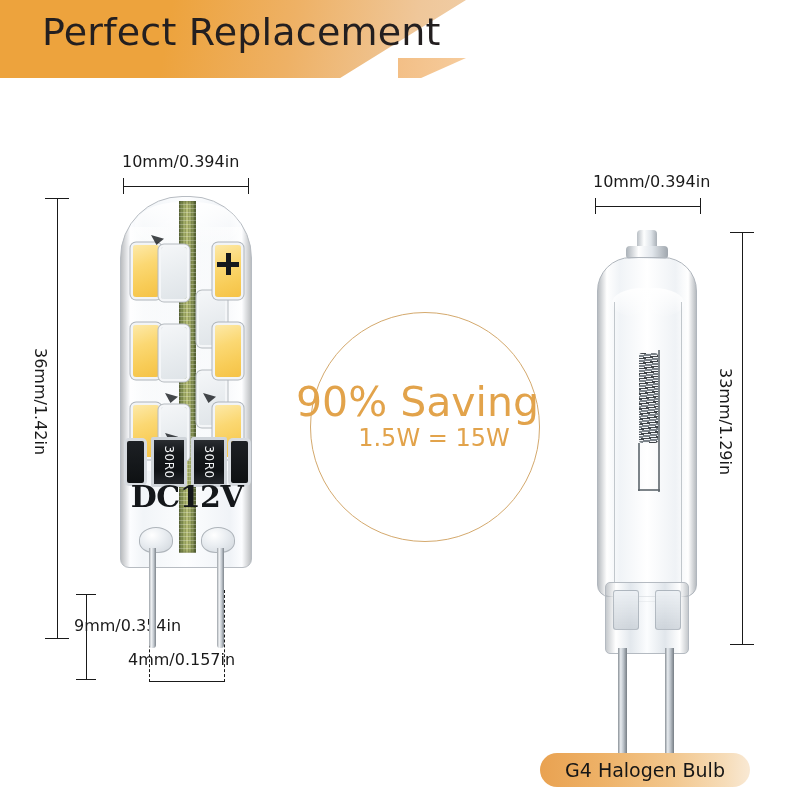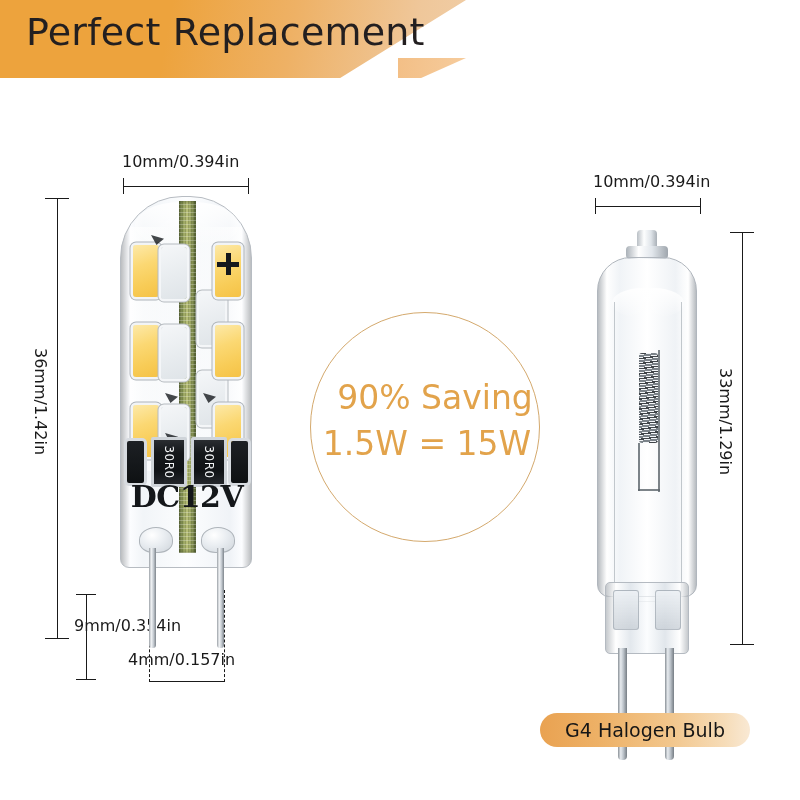--- a/index.html
+++ b/index.html
@@ -18,21 +18,21 @@
     -webkit-clip-path: polygon(0 0, 100% 0, 73% 100%, 100% 100%, 0 100%);
     clip-path: polygon(0 0, 100% 0, 73% 100%, 100% 100%, 0 100%);
   }
   .banner-tail {
     position: absolute; left: 398px; top: 58px; width: 68px; height: 20px;
     background: linear-gradient(95deg, #f3bf86 0%, #f6cc9d 100%);
     -webkit-clip-path: polygon(0 0, 100% 0, 34% 100%, 0 100%);
     clip-path: polygon(0 0, 100% 0, 34% 100%, 0 100%);
   }
   .banner-title {
-    position: absolute; left: 26px; top: 10px;
+    position: absolute; left: 42px; top: 10px;
     font-family: "DejaVu Sans", sans-serif;
     font-size: 38px; font-weight: 400; color: #231f20;
     letter-spacing: 0.2px; white-space: nowrap;
   }
 
   
   .dim-h { position: absolute; height: 1px; background: #1a1a1a; }
   .dim-v { position: absolute; width: 1px; background: #1a1a1a; }
   .tick-v { position: absolute; width: 1px; background: #1a1a1a; }
   .tick-h { position: absolute; height: 1px; background: #1a1a1a; }
@@ -211,35 +211,35 @@
   .save-circle {
     position: absolute; left: 310px; top: 312px; width: 230px; height: 230px;
     border: 1px solid #d4a96d; border-radius: 50%;
     background: #ffffff;
   }
   .save-line {
     position: absolute; width: 230px; text-align: center;
     font-family: "DejaVu Sans", sans-serif;
     color: #e2a34b; white-space: nowrap;
   }
-  .save-line.l1 { left: 320px; top: 378px; font-size: 33px; }
-  .save-line.l2 { left: 312px; top: 424px; font-size: 33px; }
+  .save-line.l1 { left: 296px; top: 378px; font-size: 41px; }
+  .save-line.l2 { left: 319px; top: 424px; font-size: 24px; }
 
   
   .pill {
     position: absolute; height: 34px; border-radius: 17px;
     background: linear-gradient(90deg, #e9a251 0%, #eeb268 30%, #f2c68c 62%, #f6dcb8 88%, #f9e9d4 100%);
     display: flex; align-items: center; justify-content: center;
   }
   .pill span {
     font-family: "DejaVu Sans", sans-serif;
     font-size: 19px; color: #161616; white-space: nowrap;
   }
   .pill.led { left: 104px; top: 713px; width: 176px; }
-  .pill.hal { left: 540px; top: 713px; width: 210px; }
+  .pill.hal { left: 540px; top: 753px; width: 210px; }
 </style>
 </head>
 <body>
 
 <div id="stage">
 
   <div class="banner"></div>
   <div class="banner-tail"></div>
   <div class="banner-title">Perfect Replacement</div>
 

